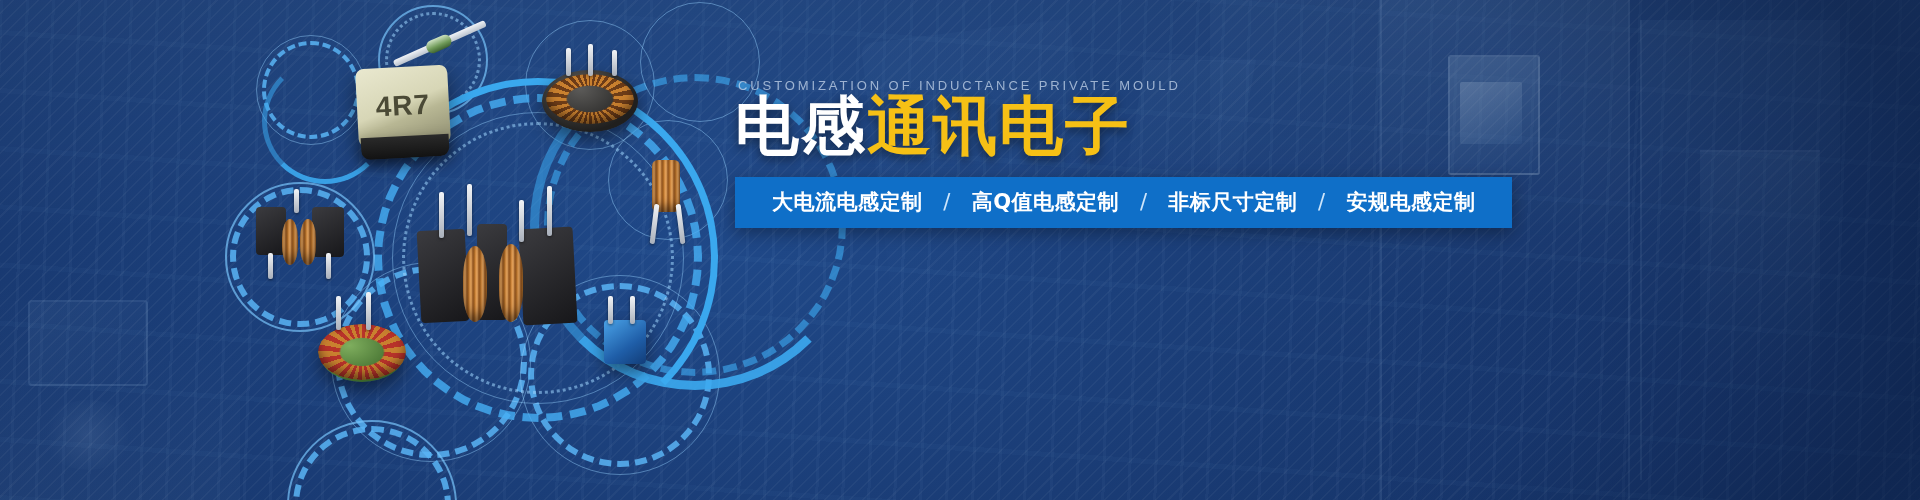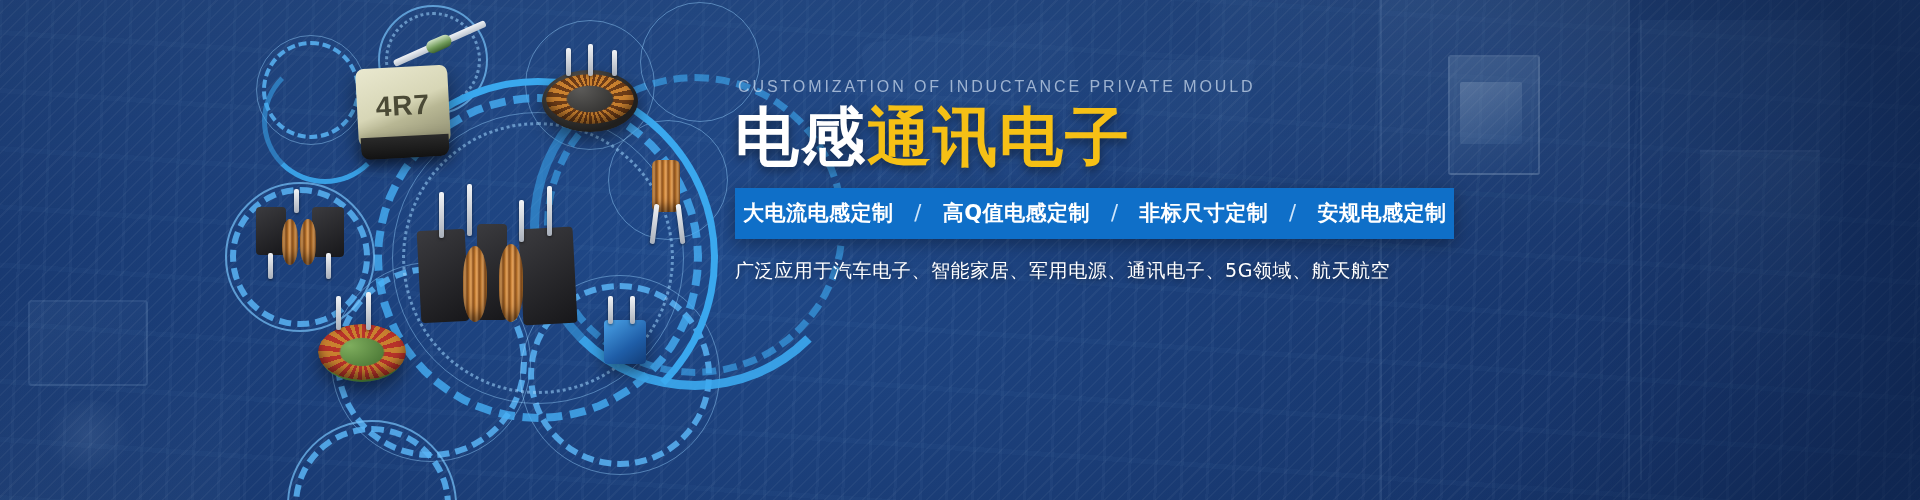--- a/index.html
+++ b/index.html
@@ -95,29 +95,29 @@
     box-shadow:0 8px 18px rgba(0,0,0,.45);}
   .axial{position:absolute;height:7px;border-radius:3px;
     background:linear-gradient(180deg,#f0f3f7,#b9c2cd);}
   .axial-body{position:absolute;width:26px;height:13px;border-radius:6px;
     background:linear-gradient(180deg,#cfe3c3,#6f9a58 60%,#3e6331);}
   .blue-comp{position:absolute;width:42px;height:44px;border-radius:4px;
     background:linear-gradient(145deg,#4aa3e8,#1f5ea8 60%,#123d78);box-shadow:0 8px 16px rgba(0,0,0,.45);}
 
   
   .content{position:absolute;left:735px;top:78px;width:840px;}
-  .eyebrow{color:rgba(205,220,240,.72);font-size:16px;letter-spacing:2.9px;white-space:nowrap;
-    font-family:"Liberation Sans",sans-serif;margin:0 0 8px 3px;}
+  .eyebrow{color:rgba(205,220,240,.72);font-size:13px;letter-spacing:2.9px;white-space:nowrap;
+    font-family:"Liberation Sans",sans-serif;margin:0 0 0 3px;}
   .title{margin:0;font-size:64px;line-height:1.05;font-weight:700;letter-spacing:2px;white-space:nowrap;
     font-family:"DejaVu Sans","Liberation Sans",sans-serif;
     text-shadow:0 4px 10px rgba(0,0,0,.45);}
   .title .w{color:#ffffff;}
   .title .y{color:#f6c015;}
   .bar{margin-top:17px;display:inline-block;background:#0f6fc8;color:#fff;
-    padding:11px 8px 12px;font-size:21px;letter-spacing:.5px;white-space:nowrap;
+    padding:11px 37px 12px;font-size:21px;letter-spacing:.5px;white-space:nowrap;
     font-family:"DejaVu Sans","Liberation Sans",sans-serif;font-weight:600;
     box-shadow:0 5px 16px rgba(0,0,0,.32);}
   .bar .sep{color:#cfe6fb;margin:0 13px;font-weight:400;}
   .tagline{margin-top:19px;color:#ffffff;font-size:19px;letter-spacing:.6px;white-space:nowrap;
     font-family:"DejaVu Sans","Liberation Sans",sans-serif;
     text-shadow:0 2px 6px rgba(0,0,0,.45);}
 </style>
 </head>
 <body>
 
@@ -258,15 +258,14 @@
     <div class="bar">
       <span>大电流电感定制</span>
       <span class="sep">/</span>
       <span>高Q值电感定制</span>
       <span class="sep">/</span>
       <span>非标尺寸定制</span>
       <span class="sep">/</span>
       <span>安规电感定制</span>
     </div>
 
-    <p class="tagline">广泛应用于汽车电子、智能家居、军用电源、通讯电子、5G领域、航天航空</p>
   </div>
 </div>
 
 </body></html>

